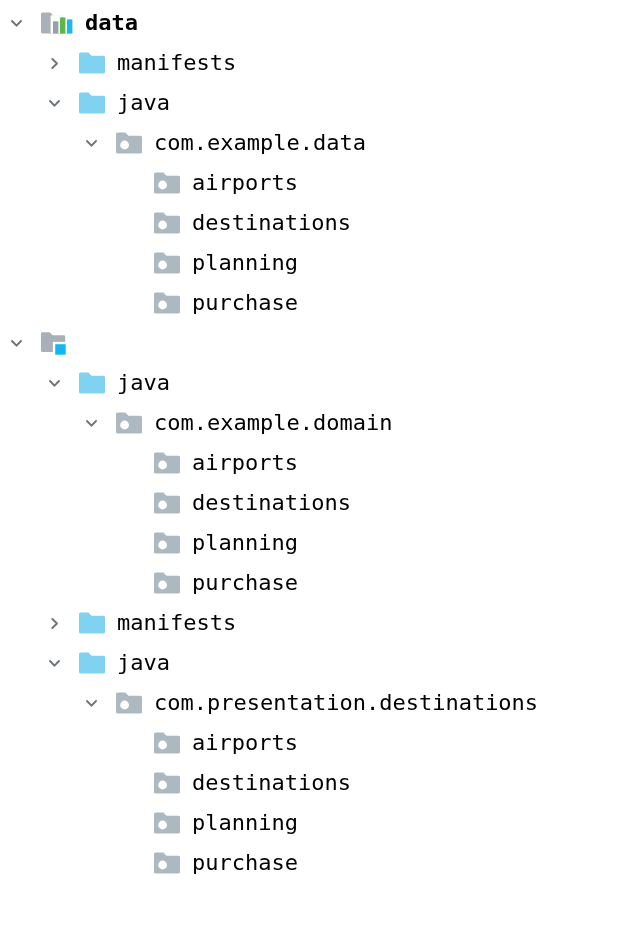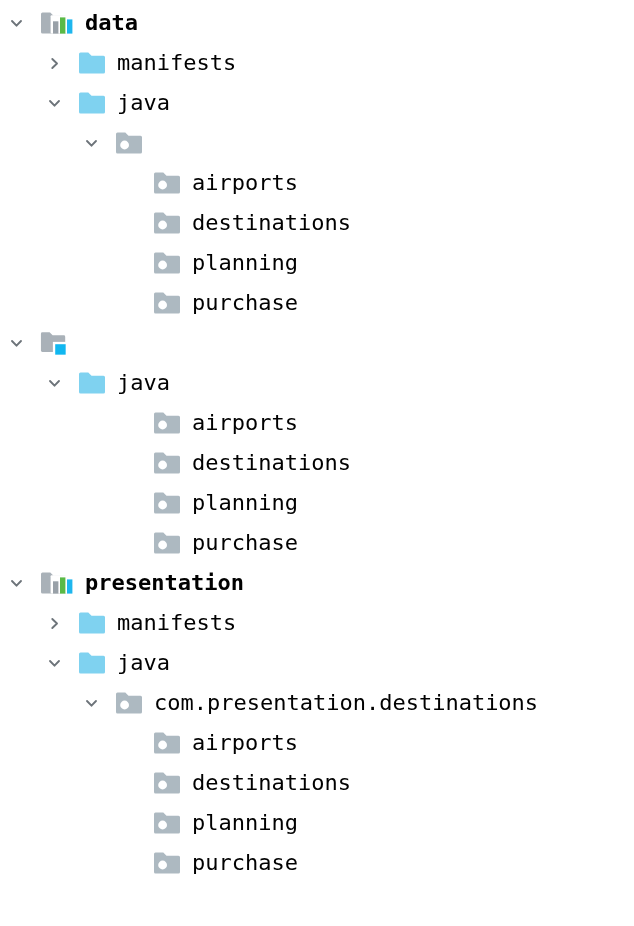--- a/index.html
+++ b/index.html
@@ -87,20 +87,21 @@
   </div>
     <div class="row">
     <span class="spacer" style="width: 79px;"></span>
     <span class="chev"><svg width="17" height="17" viewBox="0 0 17 17">
           <path d="M4 6 L8.5 10.7 L13 6" fill="none" stroke="#6d747a" stroke-width="1.9" stroke-linecap="round" stroke-linejoin="round"></path>
         </svg></span>
     <span class="iconbox"><svg width="28" height="28" viewBox="0 0 28 28">
           <path d="M1 5.1 Q1 3.6 2.5 3.6 L10.3 3.6 L13.5 6.8 L25.5 6.8 Q27 6.8 27 8.3 L27 23.1 Q27 24.6 25.5 24.6 L2.5 24.6 Q1 24.6 1 23.1 Z" fill="#adb9c1"></path>
           <circle cx="9.6" cy="16" r="4.4" fill="#ffffff"></circle>
         </svg></span>
+    <span class="label">com.example.data</span>
   </div>
     <div class="row">
     <span class="spacer" style="width: 117px;"></span>
     <span class="chev"></span>
     <span class="iconbox"><svg width="28" height="28" viewBox="0 0 28 28">
           <path d="M1 5.1 Q1 3.6 2.5 3.6 L10.3 3.6 L13.5 6.8 L25.5 6.8 Q27 6.8 27 8.3 L27 23.1 Q27 24.6 25.5 24.6 L2.5 24.6 Q1 24.6 1 23.1 Z" fill="#adb9c1"></path>
           <circle cx="9.6" cy="16" r="4.4" fill="#ffffff"></circle>
         </svg></span>
     <span class="label">airports</span>
   </div>
@@ -146,20 +147,31 @@
     <span class="spacer" style="width: 42px;"></span>
     <span class="chev"><svg width="17" height="17" viewBox="0 0 17 17">
           <path d="M4 6 L8.5 10.7 L13 6" fill="none" stroke="#6d747a" stroke-width="1.9" stroke-linecap="round" stroke-linejoin="round"></path>
         </svg></span>
     <span class="iconbox"><svg width="28" height="28" viewBox="0 0 28 28">
           <path d="M1 5.1 Q1 3.6 2.5 3.6 L10.3 3.6 L13.5 6.8 L25.5 6.8 Q27 6.8 27 8.3 L27 23.1 Q27 24.6 25.5 24.6 L2.5 24.6 Q1 24.6 1 23.1 Z" fill="#7fd2f0"></path>
         </svg></span>
     <span class="label">java</span>
   </div>
     <div class="row">
+    <span class="spacer" style="width: 79px;"></span>
+    <span class="chev"><svg width="17" height="17" viewBox="0 0 17 17">
+          <path d="M4 6 L8.5 10.7 L13 6" fill="none" stroke="#6d747a" stroke-width="1.9" stroke-linecap="round" stroke-linejoin="round"></path>
+        </svg></span>
+    <span class="iconbox"><svg width="28" height="28" viewBox="0 0 28 28">
+          <path d="M1 5.1 Q1 3.6 2.5 3.6 L10.3 3.6 L13.5 6.8 L25.5 6.8 Q27 6.8 27 8.3 L27 23.1 Q27 24.6 25.5 24.6 L2.5 24.6 Q1 24.6 1 23.1 Z" fill="#adb9c1"></path>
+          <circle cx="9.6" cy="16" r="4.4" fill="#ffffff"></circle>
+        </svg></span>
+    <span class="label">com.example.domain</span>
+  </div>
+    <div class="row">
     <span class="spacer" style="width: 117px;"></span>
     <span class="chev"></span>
     <span class="iconbox"><svg width="28" height="28" viewBox="0 0 28 28">
           <path d="M1 5.1 Q1 3.6 2.5 3.6 L10.3 3.6 L13.5 6.8 L25.5 6.8 Q27 6.8 27 8.3 L27 23.1 Q27 24.6 25.5 24.6 L2.5 24.6 Q1 24.6 1 23.1 Z" fill="#adb9c1"></path>
           <circle cx="9.6" cy="16" r="4.4" fill="#ffffff"></circle>
         </svg></span>
     <span class="label">airports</span>
   </div>
     <div class="row">
     <span class="spacer" style="width: 117px;"></span>
@@ -180,34 +192,20 @@
     <span class="label">planning</span>
   </div>
     <div class="row">
     <span class="spacer" style="width: 117px;"></span>
     <span class="chev"></span>
     <span class="iconbox"><svg width="28" height="28" viewBox="0 0 28 28">
           <path d="M1 5.1 Q1 3.6 2.5 3.6 L10.3 3.6 L13.5 6.8 L25.5 6.8 Q27 6.8 27 8.3 L27 23.1 Q27 24.6 25.5 24.6 L2.5 24.6 Q1 24.6 1 23.1 Z" fill="#adb9c1"></path>
           <circle cx="9.6" cy="16" r="4.4" fill="#ffffff"></circle>
         </svg></span>
     <span class="label">purchase</span>
-  </div>
-    <div class="row">
-    <span class="spacer" style="width: 4px;"></span>
-    <span class="chev"><svg width="17" height="17" viewBox="0 0 17 17">
-          <path d="M4 6 L8.5 10.7 L13 6" fill="none" stroke="#6d747a" stroke-width="1.9" stroke-linecap="round" stroke-linejoin="round"></path>
-        </svg></span>
-    <span class="iconbox wide"><svg width="36" height="28" viewBox="0 0 36 28">
-          <path d="M1 5.1 Q1 3.6 2.5 3.6 L10.3 3.6 L13.5 6.8 L25.5 6.8 Q27 6.8 27 8.3 L27 23.1 Q27 24.6 25.5 24.6 L2.5 24.6 Q1 24.6 1 23.1 Z" fill="#a9b1b8"></path>
-          <rect x="10.6" y="6.3" width="24" height="18.3" rx="1" fill="#ffffff"></rect>
-          <rect x="13" y="12.3" width="5.4" height="12.3" fill="#99a1a8"></rect>
-          <rect x="20" y="8.4" width="5.4" height="16.2" fill="#5ab946"></rect>
-          <rect x="27" y="10.4" width="5.4" height="14.2" fill="#1eb6ee"></rect>
-        </svg></span>
-    <span class="label bold">presentation</span>
   </div>
     <div class="row">
     <span class="spacer" style="width: 42px;"></span>
     <span class="chev"><svg width="17" height="17" viewBox="0 0 17 17">
           <path d="M6.3 4 L11 8.5 L6.3 13" fill="none" stroke="#6d747a" stroke-width="1.9" stroke-linecap="round" stroke-linejoin="round"></path>
         </svg></span>
     <span class="iconbox"><svg width="28" height="28" viewBox="0 0 28 28">
           <path d="M1 5.1 Q1 3.6 2.5 3.6 L10.3 3.6 L13.5 6.8 L25.5 6.8 Q27 6.8 27 8.3 L27 23.1 Q27 24.6 25.5 24.6 L2.5 24.6 Q1 24.6 1 23.1 Z" fill="#7fd2f0"></path>
         </svg></span>
     <span class="label">manifests</span>

